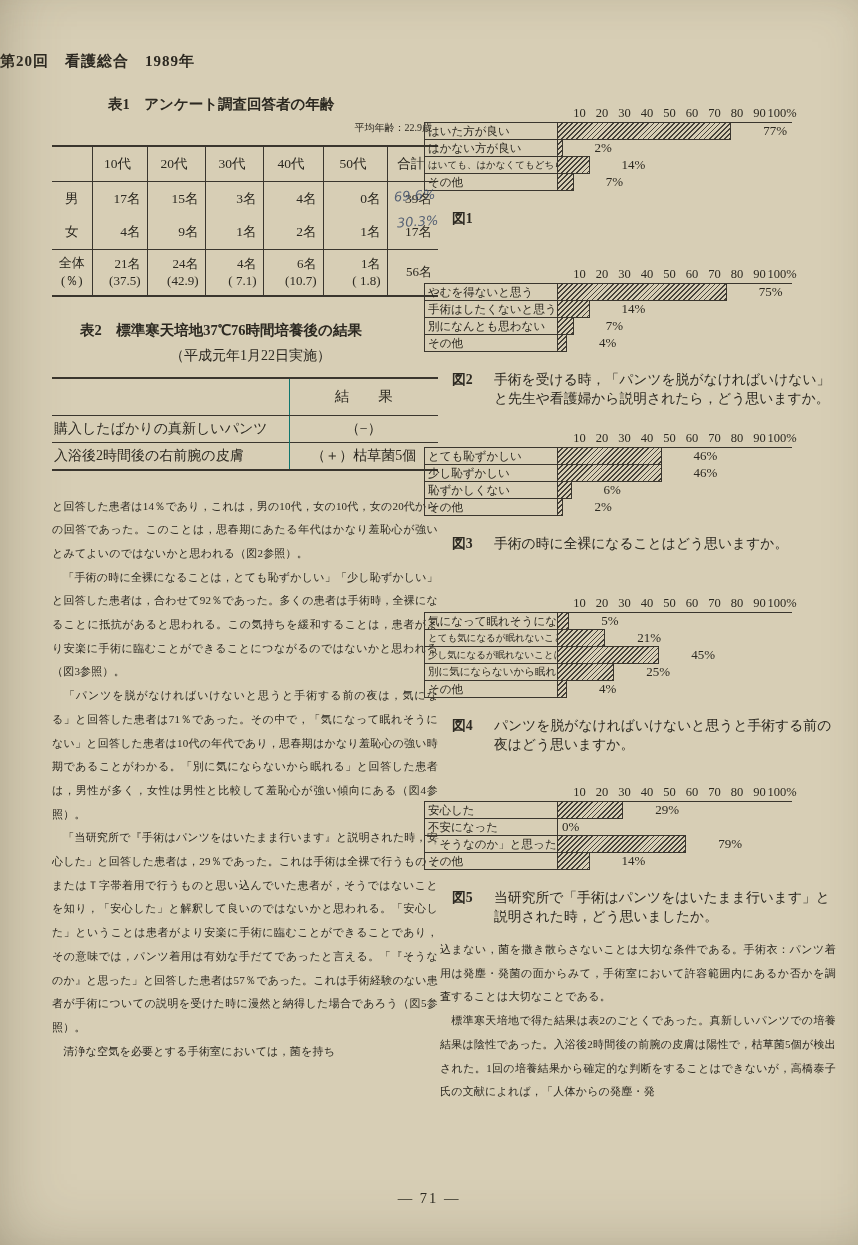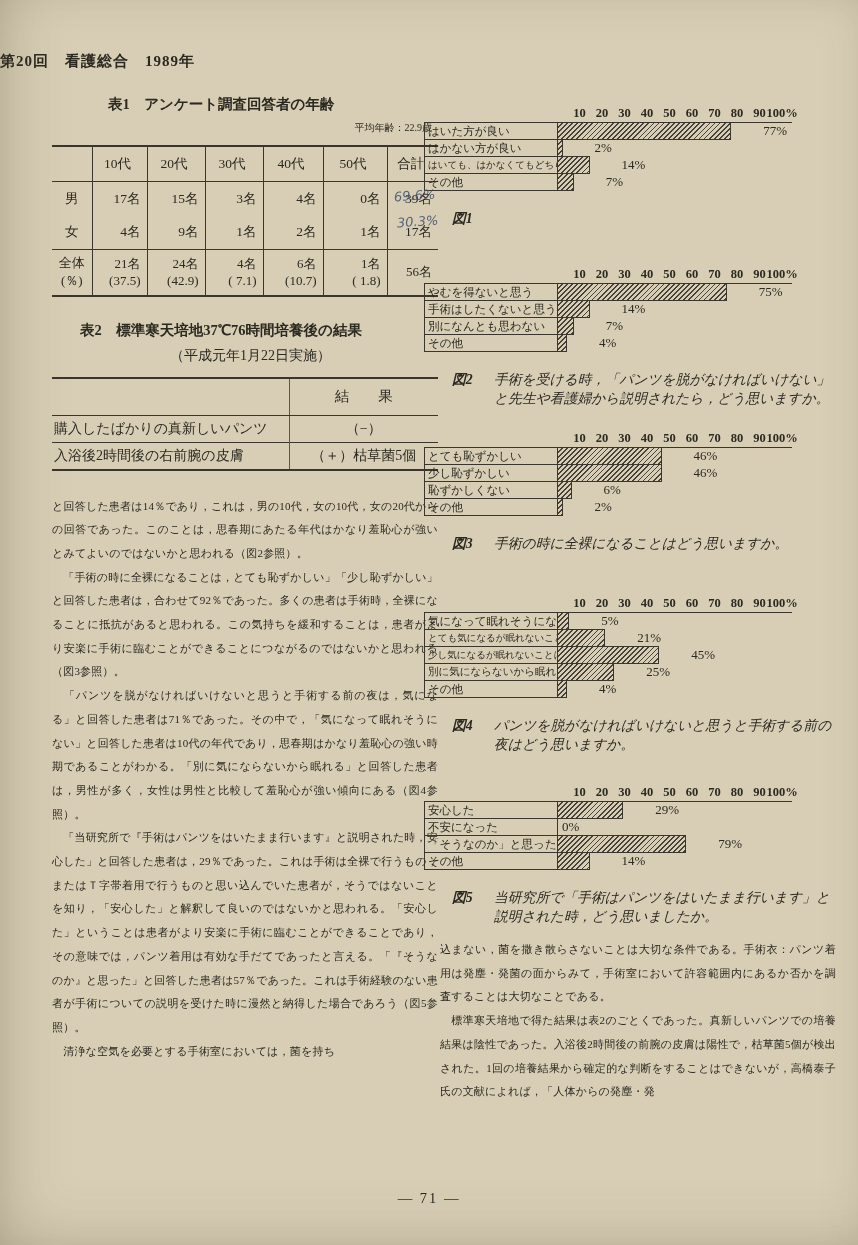--- a/index.html
+++ b/index.html
@@ -55,38 +55,38 @@
   .paras p {
     margin:0; text-align:justify; font-size:11px; line-height:23.7px; letter-spacing:.2px;
   }
   #left-paras  { margin-top:24px; }
   #right-paras { margin-left:16px; width:396px; margin-top:12px; }
 
   
   .figure { position:relative; }
   .fig1 { margin-top:2px; } .fig2 { margin-top:38px; } .fig3 { margin-top:22px; }
   .fig4 { margin-top:42px; } .fig5 { margin-top:30px; }
-  .ticks { position:relative; height:17px; margin-left:133px;font-weight:bold; }
+  .ticks { position:relative; height:17px; margin-left:133px; }
   .tick  { position:absolute; bottom:1px; width:34px; text-align:center; font-size:12.5px; }
   .rows  { position:relative; }
   .axisline { position:absolute; left:133px; top:0; width:235px; border-top:1.3px solid #3a362e; }
   .crow { display:flex; height:18px; }
   .crow + .crow { margin-top:-1px; }
   .clabel {
     width:134px; box-sizing:border-box; border:1px solid #3a362e; height:18px;
     padding:0 2px 0 3px; font-size:11.5px; white-space:nowrap; overflow:hidden;
     display:flex; align-items:center; font-family:"Liberation Sans", sans-serif;
   }
   .cbararea { display:flex; position:relative;gap:28px; }
   .cbar {
     height:18px; box-sizing:border-box; border:1px solid #3a362e; border-left:none;
     background:repeating-linear-gradient(135deg, rgba(0,0,0,0) 0 2.4px, #46423a 2.4px 3.6px);
   }
   .cval { font-size:13px; line-height:18px; margin-left:4px; }
-  .cap { display:flex; margin-left:28px; margin-top:18px; font-size:13.8px; line-height:19px;font-style:italic; }
+  .cap { display:flex; margin-left:28px; margin-top:18px; font-size:13.8px; line-height:19px; }
   .figno { width:42px; font-weight:bold; flex:none; }
   .captext { flex:1; }
 
   
   .ink {
     position:absolute; font-style:italic; color:#41506b; font-size:13px;
     font-family:"DejaVu Sans", sans-serif; transform:rotate(-4deg); opacity:.85;
   }
   .pageno {
     position:absolute; top:1190px; left:0; width:100%; text-align:center;

